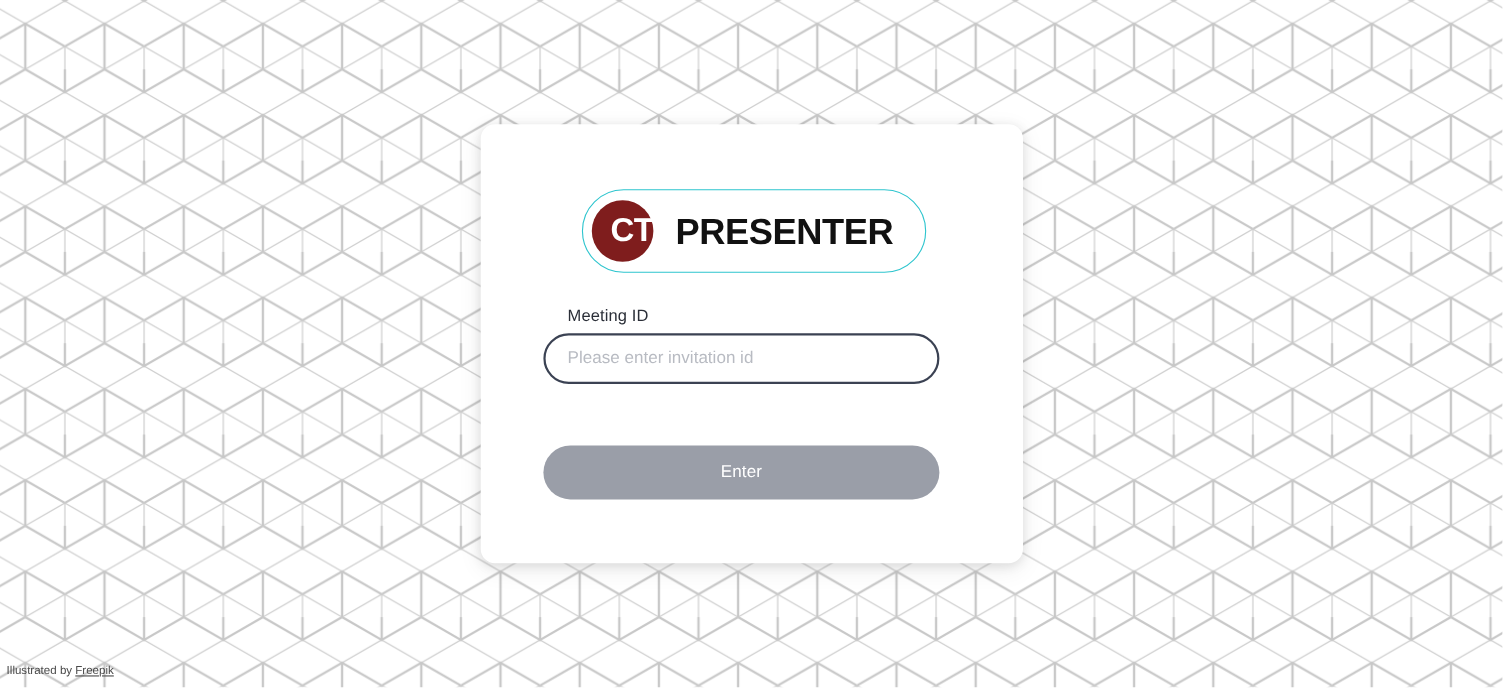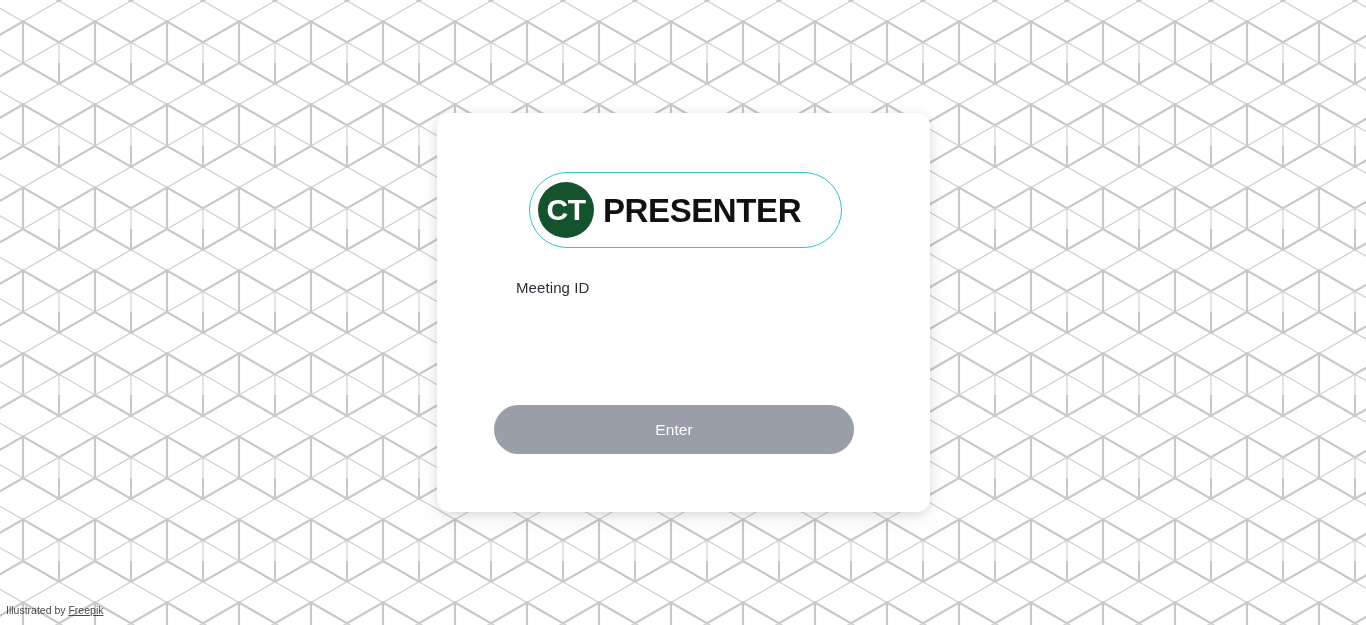--- a/index.html
+++ b/index.html
@@ -50,36 +50,36 @@
     border-radius: 38px;
     display: flex;
     align-items: center;
     padding-left: 8px;
     background: #ffffff;
   }
   .logo-mark {
     width: 56px;
     height: 56px;
     border-radius: 50%;
-    background: #14532d;
+    background: #7f1d1d;
     display: flex;
     align-items: center;
-    justify-content: center;
+    justify-content: flex-end;
     flex: 0 0 auto;
   }
   .logo-mark-text {
     color: #ffffff;
     font-size: 30px;
     font-weight: bold;
     letter-spacing: -0.5px;
     line-height: 1;
     font-family: "Liberation Sans", sans-serif;
   }
   .logo-word {
-    margin-left: 9px;
+    margin-left: 20px;
     font-size: 33px;
     font-weight: bold;
     color: #111111;
     letter-spacing: -0.4px;
     line-height: 1;
     font-family: "Liberation Sans", sans-serif;
   }
 
   
   .field-label {
@@ -175,18 +175,19 @@
 
   <div class="logo-pill">
     <div class="logo-mark">
       <span class="logo-mark-text">CT</span>
     </div>
     <span class="logo-word">PRESENTER</span>
   </div>
 
   <label class="field-label" for="meeting-id-input">Meeting ID</label>
 
+  <input id="meeting-id-input" class="meeting-input" type="text" value="" placeholder="Please enter invitation id" style="">
 
   <button class="enter-button">Enter</button>
 
 </div>
 
 <div id="attribution"><span>Illustrated by </span><a href="#">Freepik</a></div>
 
 </body></html>

